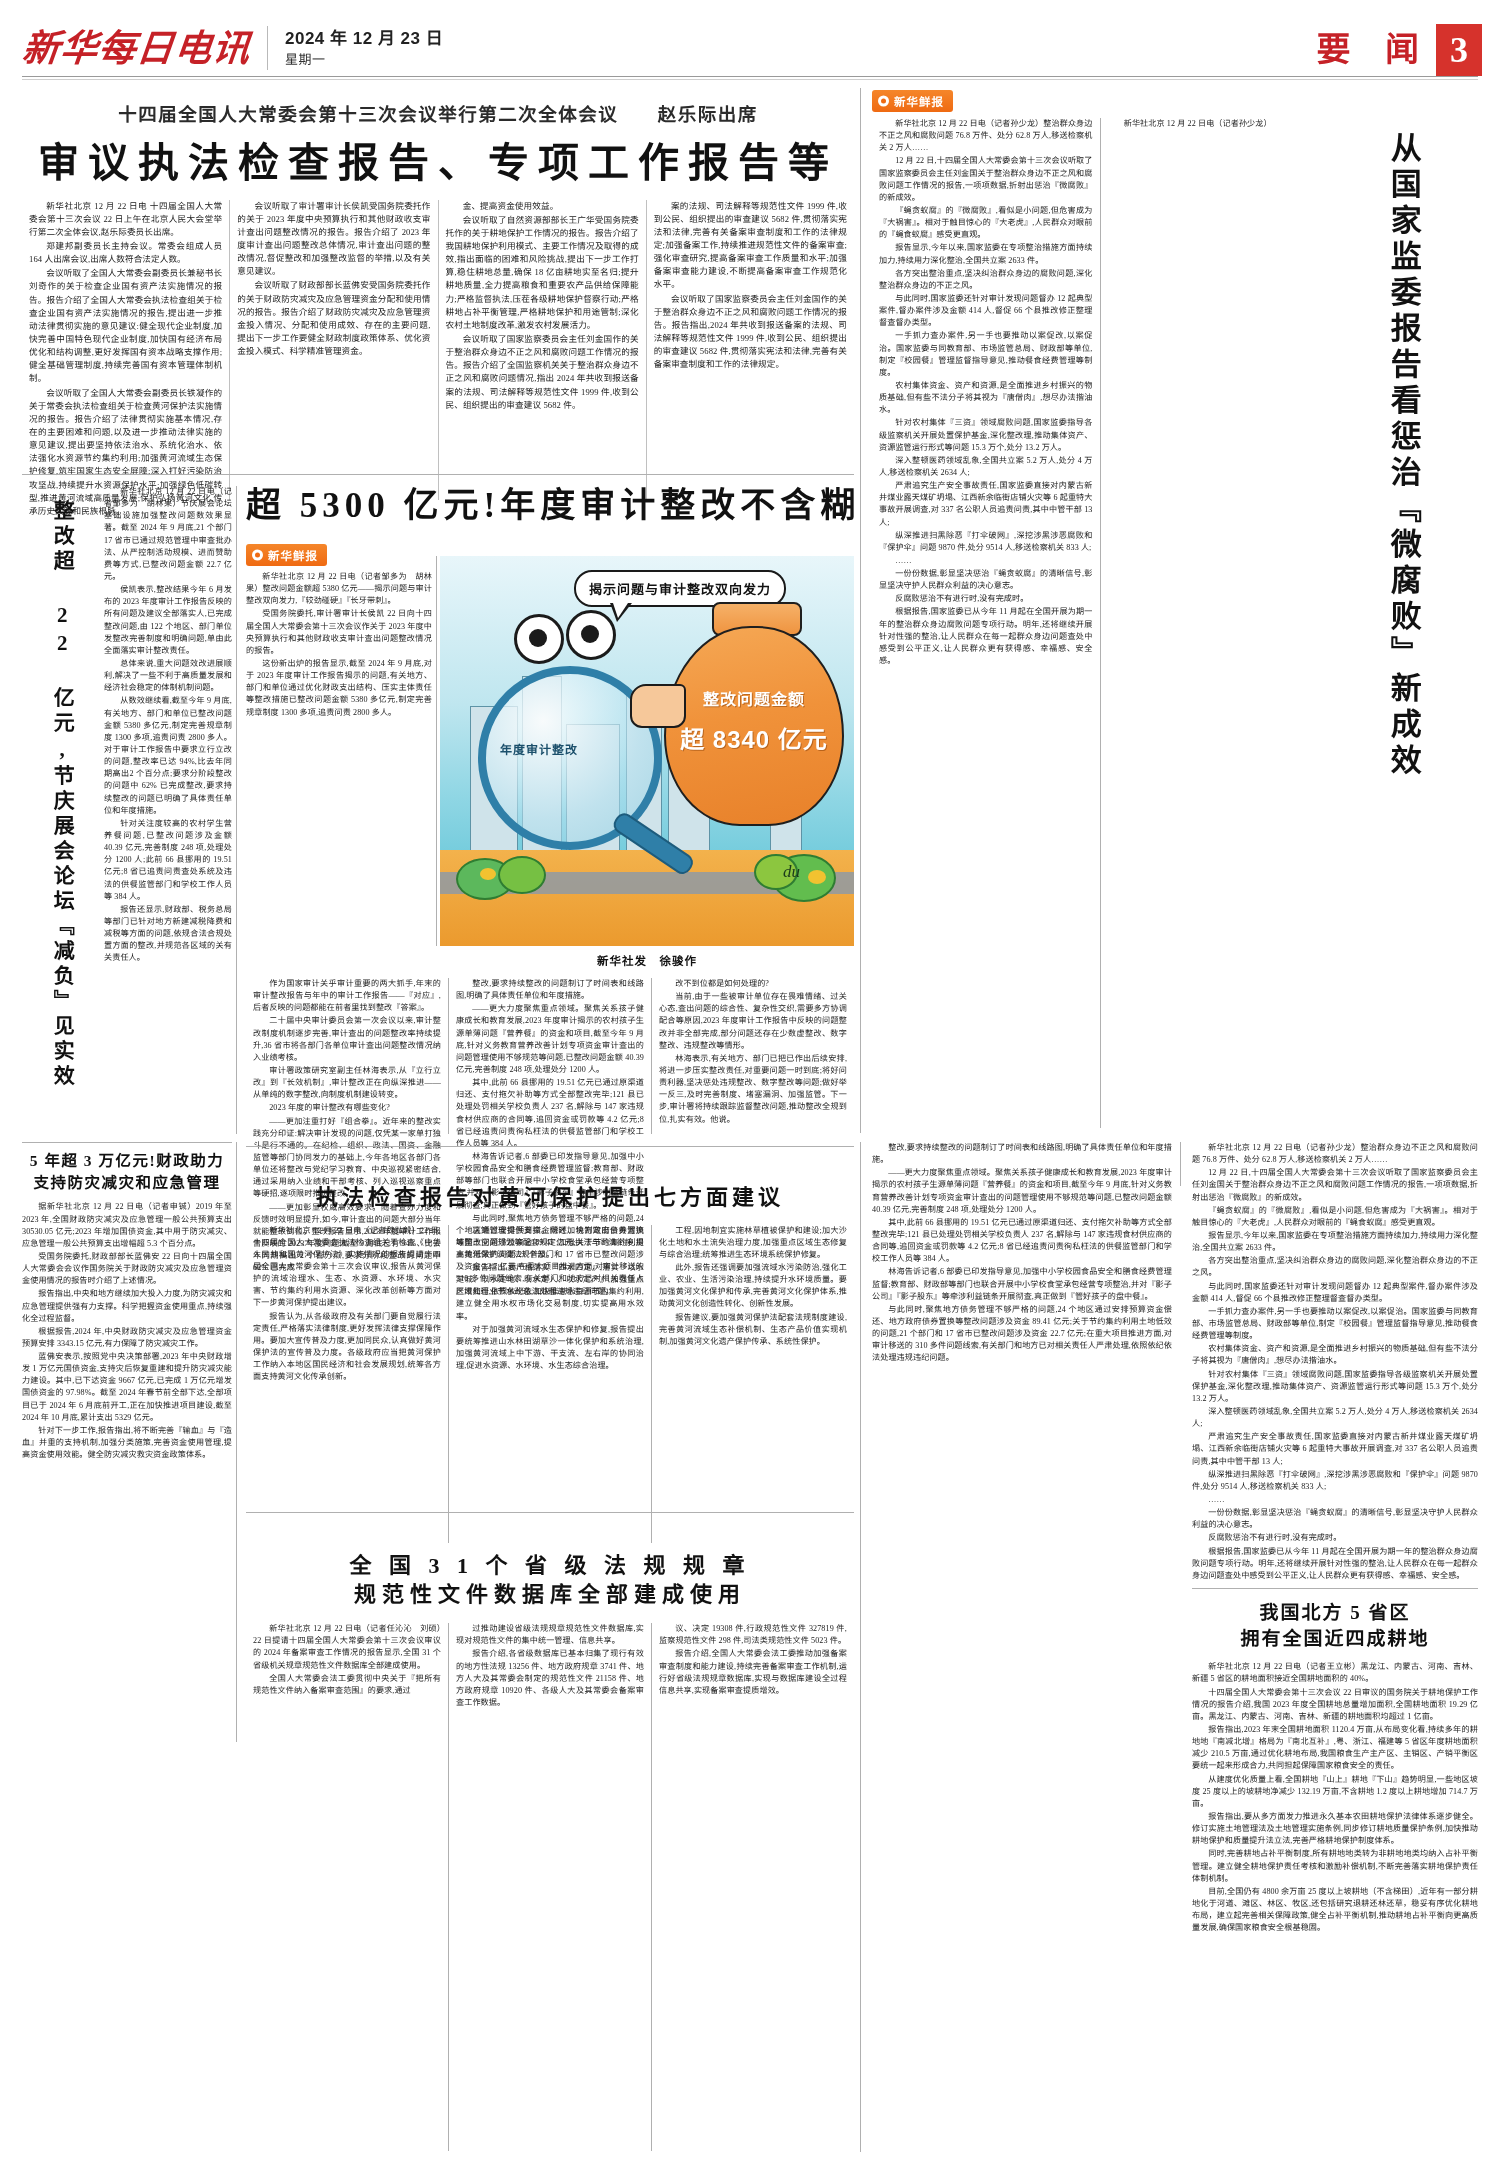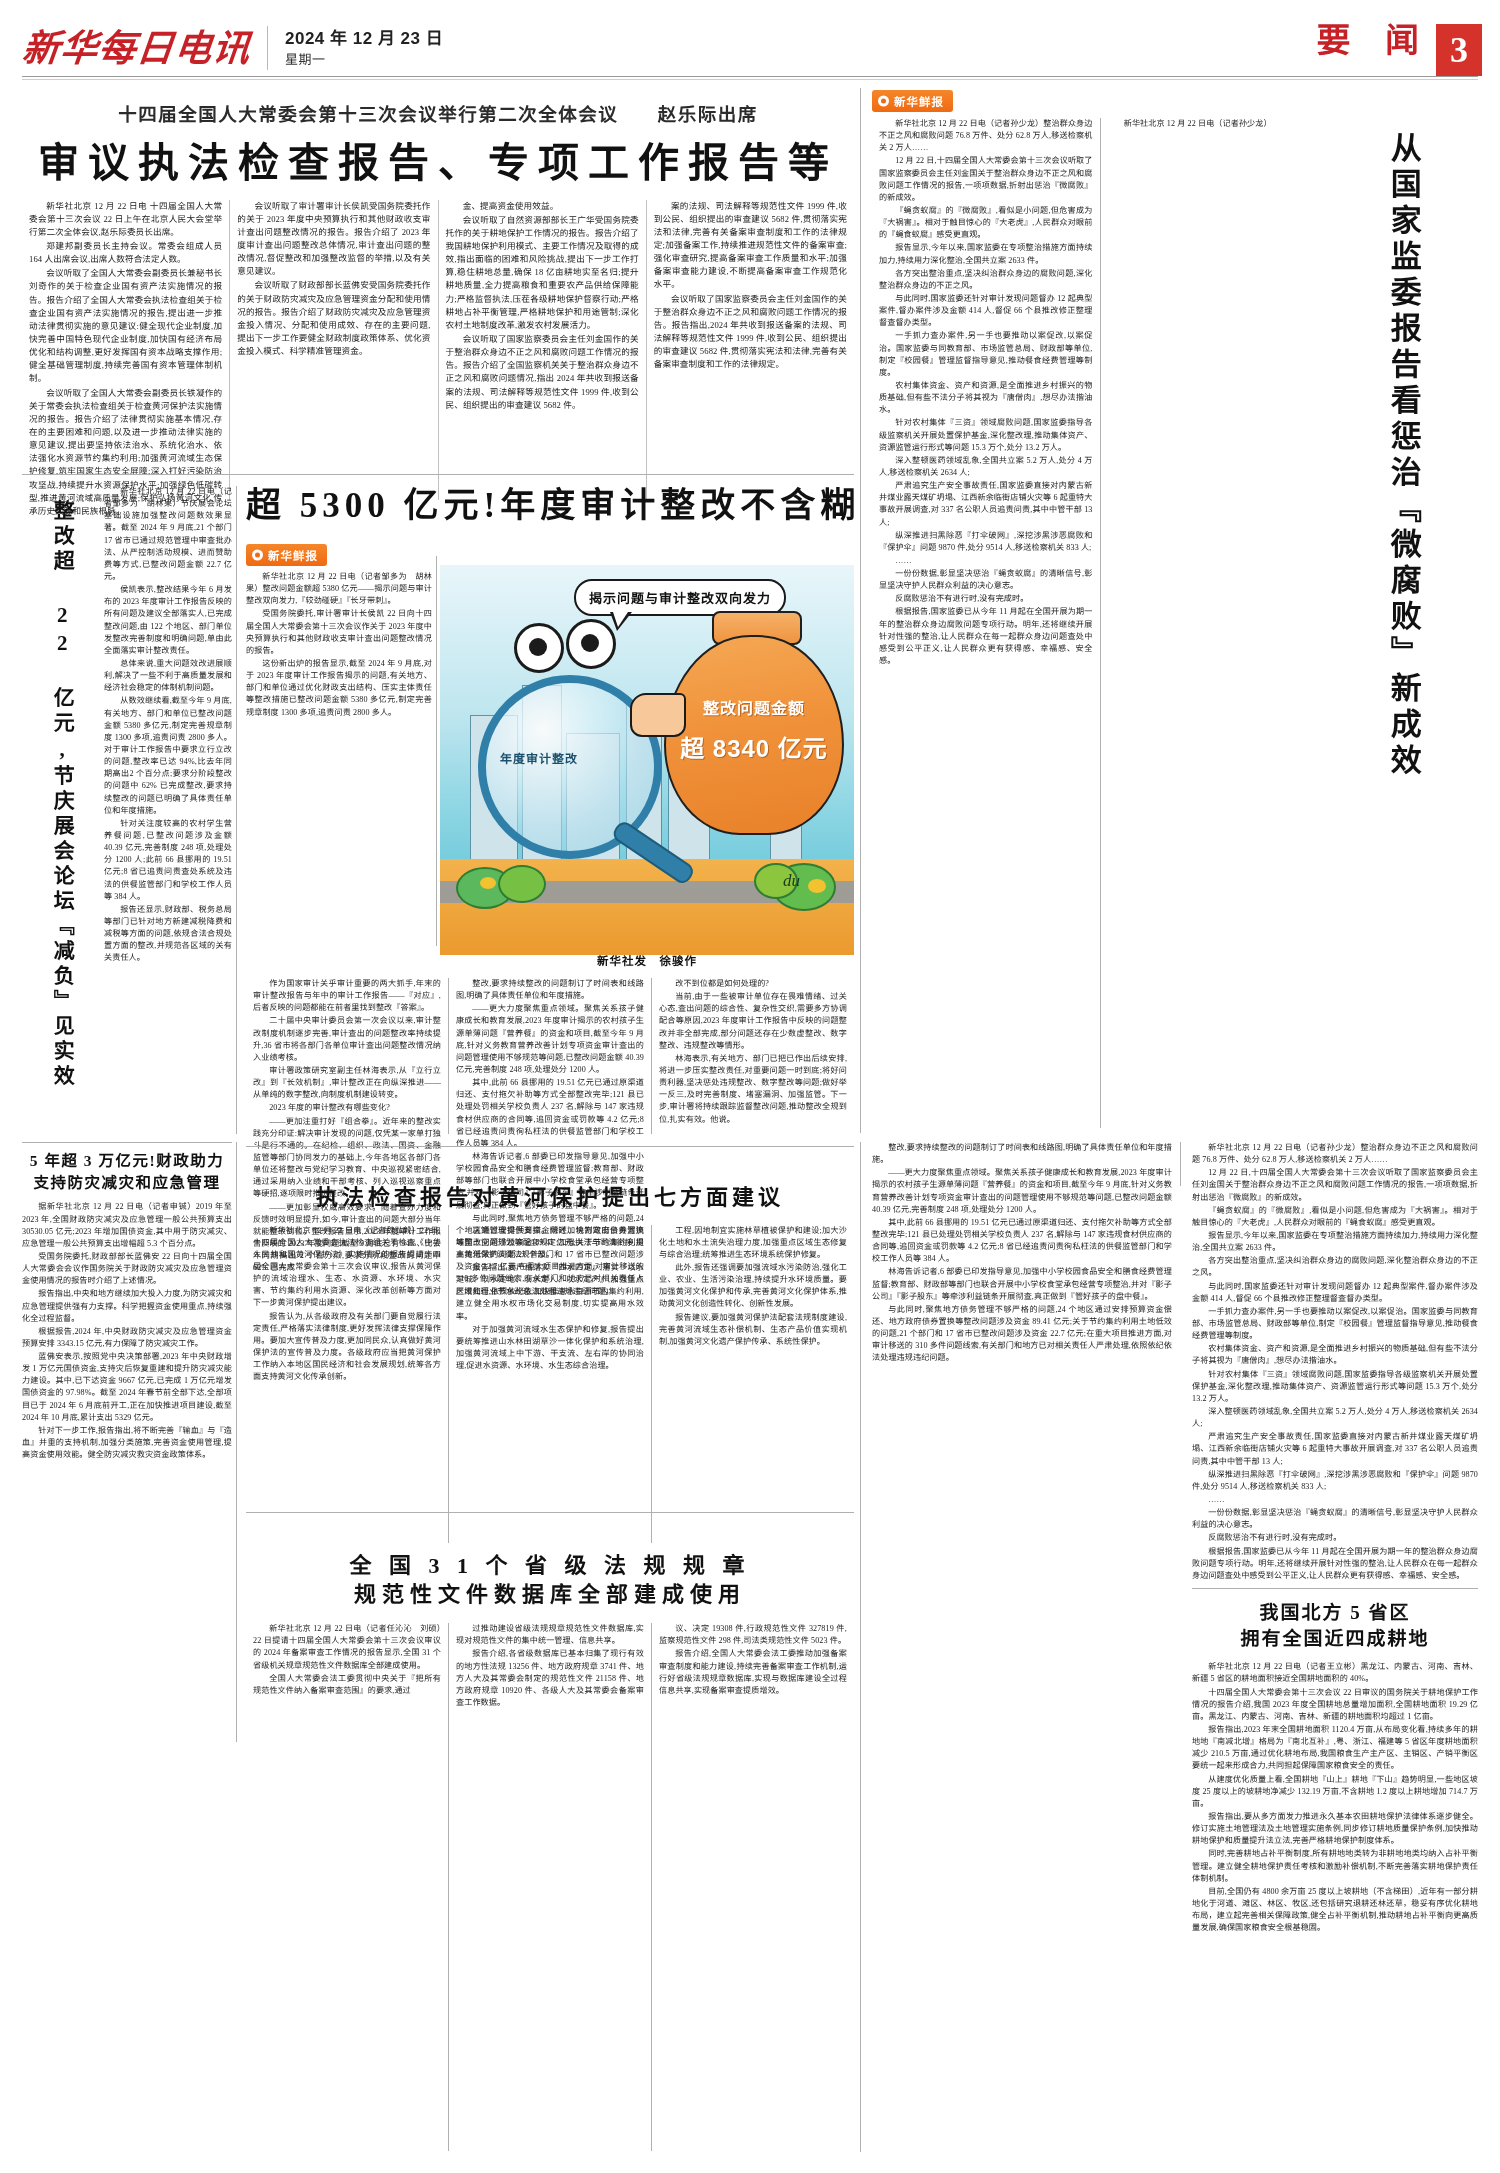--- a/index.html
+++ b/index.html
@@ -22,21 +22,21 @@
     font-style:italic;
     transform:skewX(-6deg);
     line-height:1;
     padding-bottom:11px;
     white-space:nowrap;
   }
   .mast-divider{width:1px;height:44px;background:#b9b9b9;margin:0 17px 8px 17px;}
   .mast-date{padding-bottom:8px;line-height:1.45;}
   .mast-date .d1{font-family:"Liberation Sans",sans-serif;font-size:17px;font-weight:bold;color:#222;letter-spacing:.5px;}
   .mast-date .d2{font-family:"Liberation Sans",sans-serif;font-size:13px;color:#333;letter-spacing:.5px;}
-  .mast-right{margin-left:auto;display:flex;align-items:flex-start;padding-bottom:2px;}
+  .mast-right{margin-left:auto;display:flex;align-items:flex-end;padding-bottom:2px;}
   .mast-section{
     font-family:"Liberation Serif",serif;font-weight:bold;font-size:34px;color:#c52127;
     letter-spacing:13px;line-height:1;padding-bottom:9px;padding-right:4px;
   }
   .mast-pageno{
     width:46px;height:52px;background:#d6322c;color:#fff;
     font-family:"Liberation Serif",serif;font-weight:bold;font-size:36px;
     display:flex;align-items:center;justify-content:center;line-height:1;
   }
   .mast-rule{position:absolute;left:22px;right:22px;top:76px;height:1px;background:#9a9a9a;}
@@ -92,21 +92,21 @@
   }
 
   
   .feature-title{
     text-align:center;font-family:"Liberation Serif","DejaVu Serif",serif;
     font-weight:bold;font-size:35px;letter-spacing:5px;color:#111;
     line-height:1.15;white-space:nowrap;
   }
 
   
-  .illus{position:relative;width:100%;height:100%;overflow:hidden;border:0;margin-top:9px;}
+  .illus{position:relative;width:100%;height:100%;overflow:hidden;border:0;}
   .illus-sky{position:absolute;inset:0;background:linear-gradient(180deg,#e8f6fa 0%,#bfe6ef 38%,#8fd6e4 62%,#6fcadb 80%,#5cc3d6 100%);}
   .bubble{
     position:absolute;background:#fff;border:2.5px solid #1a1a1a;border-radius:18px;
     font-family:"Liberation Sans","DejaVu Sans",sans-serif;font-weight:bold;
     font-size:13px;letter-spacing:1px;color:#111;padding:7px 13px;white-space:nowrap;
   }
   .bubble .tail{
     position:absolute;left:34px;bottom:-17px;width:0;height:0;
     border-left:7px solid transparent;border-right:15px solid transparent;border-top:19px solid #1a1a1a;
   }

